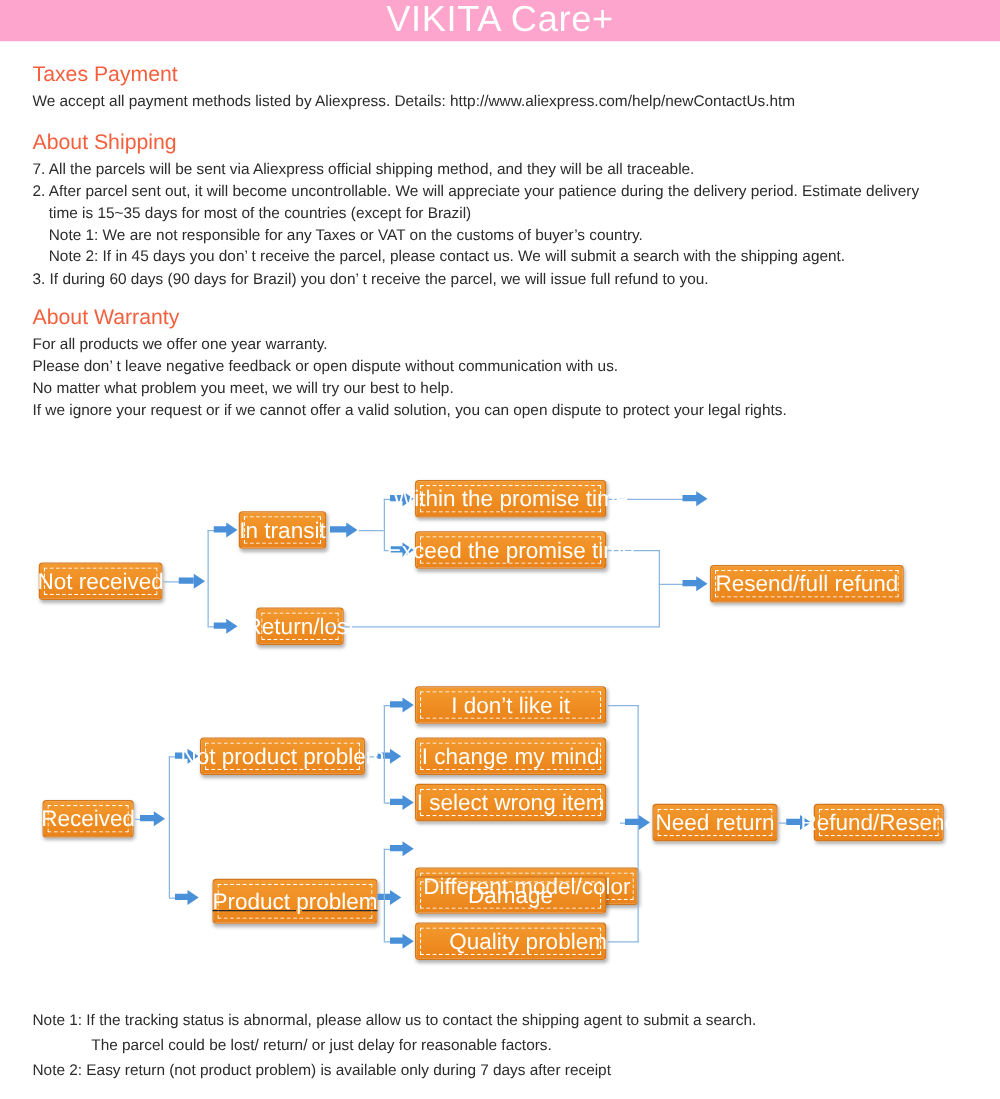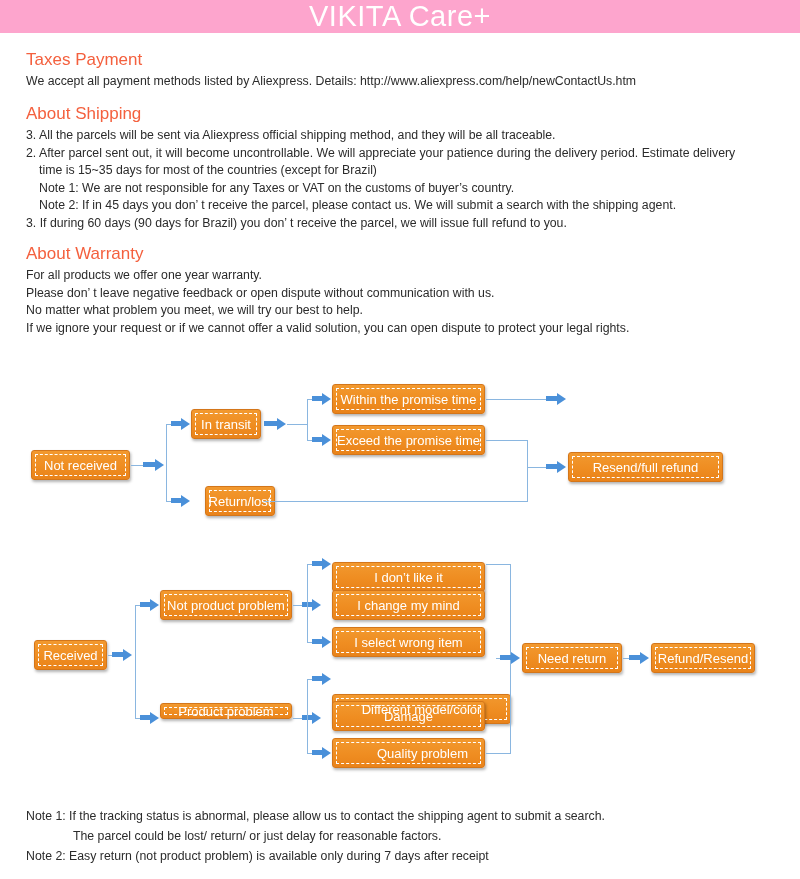--- a/index.html
+++ b/index.html
@@ -64,21 +64,21 @@
   .node::before{
     content:"";
     position:absolute;left:3px;top:3px;right:3px;bottom:3px;
     border:1.5px dashed #ffffff;
     border-radius:1px;
     pointer-events:none;
   }
   .node span{
     position:relative;
     color:#ffffff;
-    font-size:13px;
+    font-size:18px;
     line-height:1;
     white-space:nowrap;
     z-index:2;
     padding:0 4px;
   }
 
   
   .h-line{position:absolute;height:1px;background:#8ab6e0;}
   .v-line{position:absolute;width:1px;background:#8ab6e0;}
   .arrow{
@@ -102,21 +102,21 @@
   <div class="banner-title">VIKITA Care+</div>
 </div>
 
 <div class="section" id="sec-payment">
   <div class="sec-head">Taxes Payment</div>
   <div class="line">We accept all payment methods listed by Aliexpress. Details: http://www.aliexpress.com/help/newContactUs.htm</div>
 </div>
 
 <div class="section" id="sec-shipping">
   <div class="sec-head">About Shipping</div>
-  <div class="line">3. All the parcels will be sent via Aliexpress official shipping method, and they will be all traceable.</div>
+  <div class="line">7. All the parcels will be sent via Aliexpress official shipping method, and they will be all traceable.</div>
   <div class="line">2. After parcel sent out, it will become uncontrollable. We will appreciate your patience during the delivery period. Estimate delivery</div>
   <div class="line indent1">time is 15~35 days for most of the countries (except for Brazil)</div>
   <div class="line indent1">Note 1: We are not responsible for any Taxes or VAT on the customs of buyer’s country.</div>
   <div class="line indent1">Note 2: If in 45 days you don’ t receive the parcel, please contact us. We will submit a search with the shipping agent.</div>
   <div class="line">3. If during 60 days (90 days for Brazil) you don’ t receive the parcel, we will issue full refund to you.</div>
 </div>
 
 <div class="section" id="sec-warranty">
   <div class="sec-head">About Warranty</div>
   <div class="line">For all products we offer one year warranty.</div>
@@ -196,25 +196,25 @@
 <div class="flow" id="flow2">
 
   <div class="node" style="left:34px;top:100px;width:73px;height:30px;">
     <span>Received</span>
   </div>
 
   <div class="node" style="left:160px;top:50px;width:132px;height:30px;">
     <span>Not product problem</span>
   </div>
 
-  <div class="node" style="left:160px;top:163px;width:132px;height:16px;">
+  <div class="node" style="left:170px;top:163px;width:132px;height:36px;text-decoration:underline;">
     <span>Product problem</span>
   </div>
 
-  <div class="node" style="left:332px;top:9px;width:153px;height:30px;margin-top:13px;">
+  <div class="node" style="left:332px;top:9px;width:153px;height:30px;">
     <span>I don’t like it</span>
   </div>
   <div class="node" style="left:332px;top:50px;width:153px;height:30px;">
     <span>I change my mind</span>
   </div>
   <div class="node" style="left:332px;top:87px;width:153px;height:30px;">
     <span>I select wrong item</span>
   </div>
   <div class="node" style="left:332px;top:124px;width:179px;height:30px;margin-top:30px;">
     <span>Different model/color</span>

